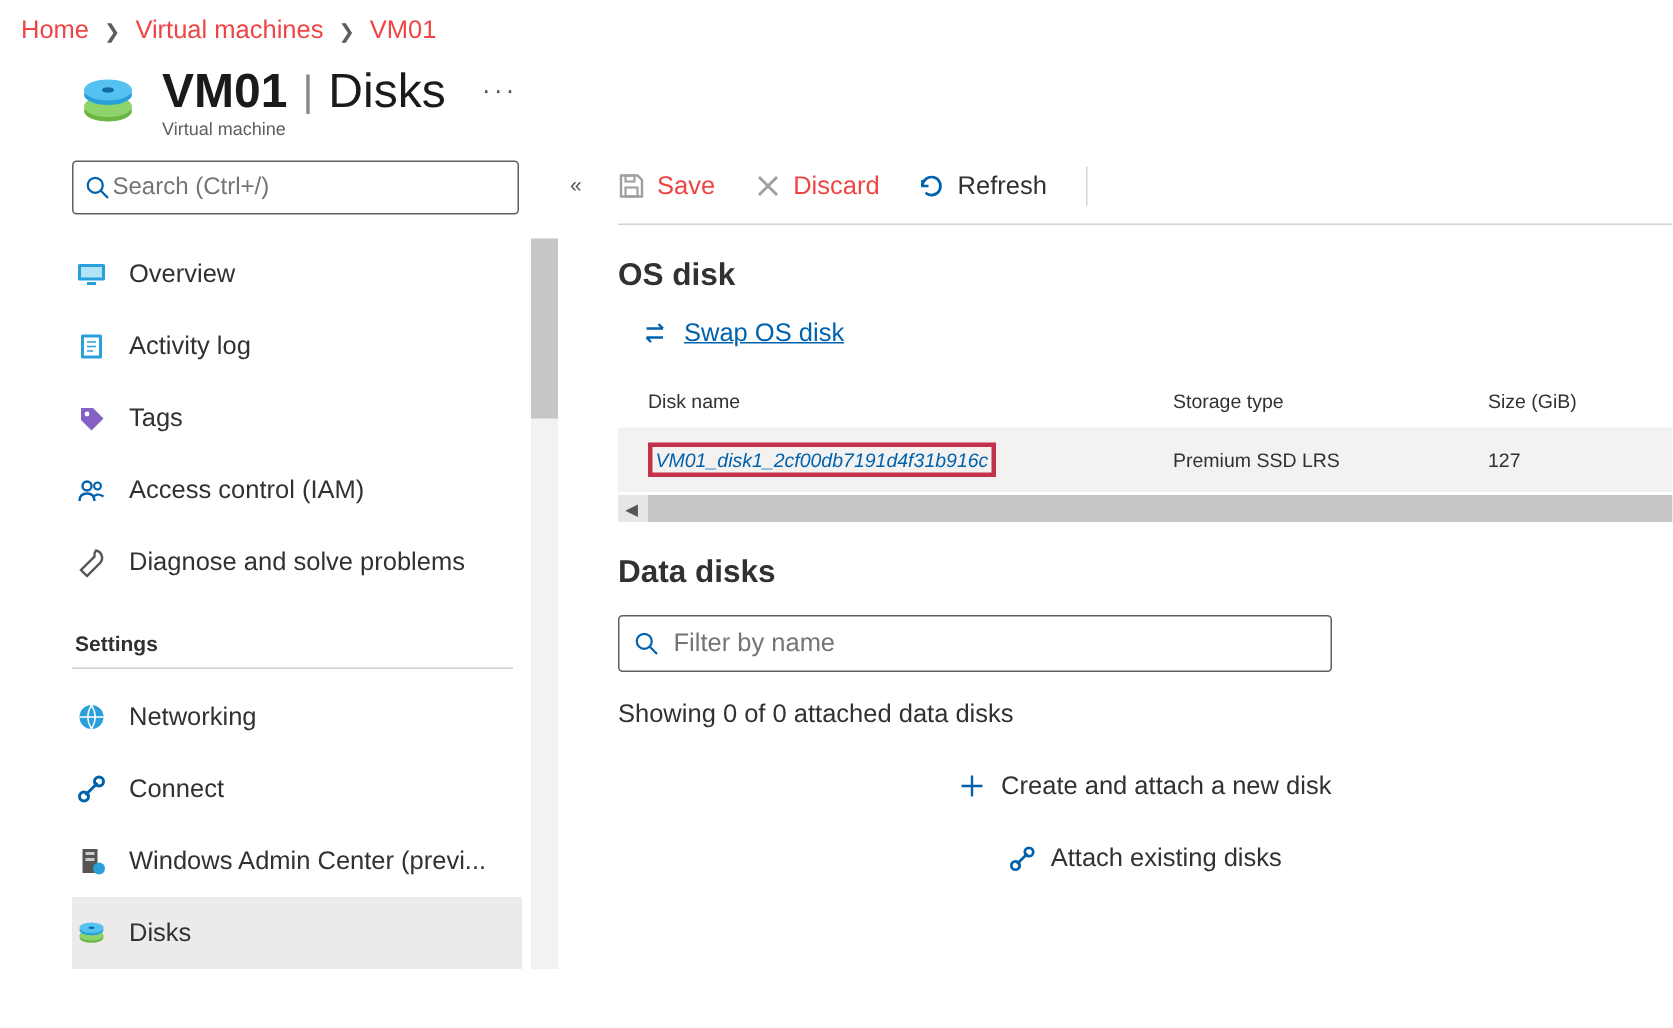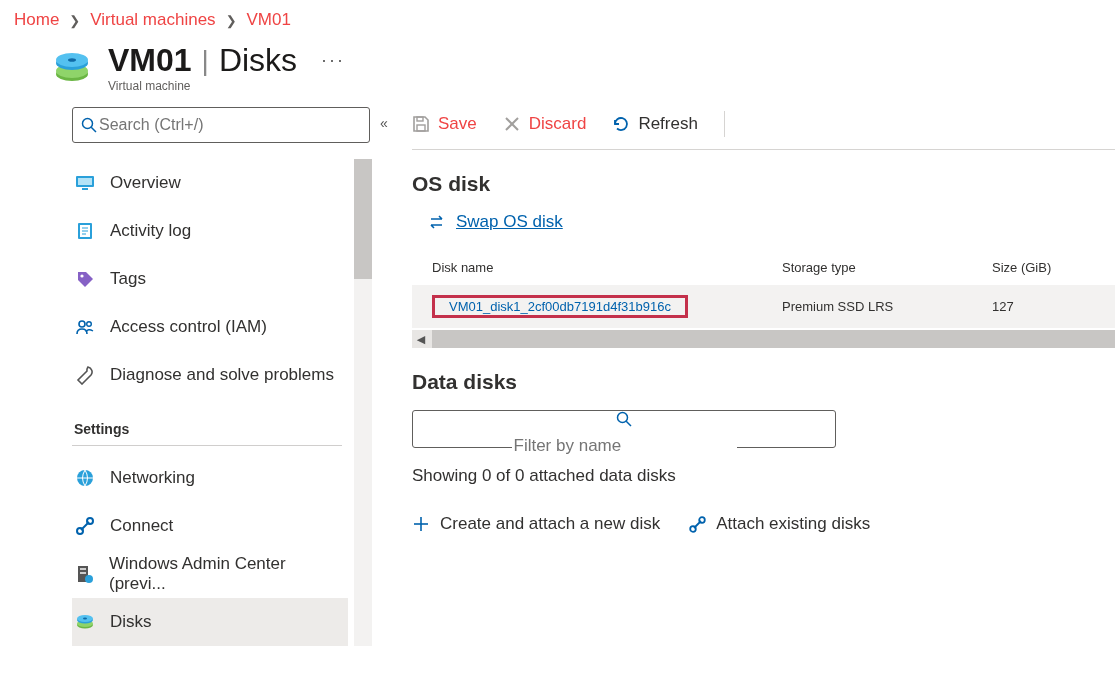--- a/index.html
+++ b/index.html
@@ -41,21 +41,21 @@
   .title-sep { color:#888; font-size: 28px; font-weight:300; margin:0 4px;}
   .title-sub { font-size: 32px; font-weight:400; color:#1b1a19;}
   .title-more { color:#555; padding-left:18px; font-size:18px; letter-spacing:2px; cursor:pointer;}
   .subtype { color:#605e5c; font-size:12px; margin-top:0;}
 
   
   .layout { display:flex; }
   .sidebar {
     width: 372px;
     flex: 0 0 372px;
-    padding-left: 72px;
+    padding-left: 48px;
     position: relative;
   }
   .content {
     flex:1;
     padding: 0 0 20px 40px;
     position: relative;
   }
 
   
   .search-box {
@@ -148,48 +148,48 @@
     grid-template-columns: 350px 210px auto;
     padding: 10px 0 10px 20px;
     align-items:center;
     font-size:13px;
   }
   .disk-header { color:#323130; }
   .disk-row { background:#f3f2f1;}
   .disk-name-cell {
     border: 3px solid #c4314b;
     display:inline-block;
-    padding:1px 14px;
+    padding:1px 2px;
+    font-style:italic;
   }
   .disk-name-cell a { color:#0062ad;}
   .hscroll-track {
     height:18px; background:#e8e6e4; margin-top:2px;
     display:flex; align-items:center;
     cursor:pointer;
   }
   .hscroll-arrow {
     width:18px; text-align:center; color:#555; font-size:11px;
   }
   .hscroll-thumb { flex:1; height:18px; background:#c8c6c4; margin-left:2px;}
 
   
   .filter-box {
     display:flex; align-items:center;
     border:1px solid #605e5c;
     height:38px; border-radius:3px;
-    width: 424px;
+    width: 476px;
     padding:0 10px; gap:8px;
     margin-bottom:18px;
-    flex-direction:column;
   }
   .filter-box input {
     border:none; outline:none; flex:1; font-size:17px; font-family:inherit;
   }
   .status-line { font-size:17px; margin-bottom:28px;}
-  .action-line { display:flex; align-items:center; gap:28px; font-size:17px;}
+  .action-line { display:flex; align-items:center; gap:28px; font-size:17px;flex-direction:column;}
   .action-link { display:flex; align-items:center; gap:10px; color:#323130; cursor:pointer;}
   .action-link .aicon { color:#0062ad; }
 
   svg { display:block; }
 </style>
 </head>
 <body>
 
 <div class="breadcrumb">
   <span class="crumb">Home</span>

